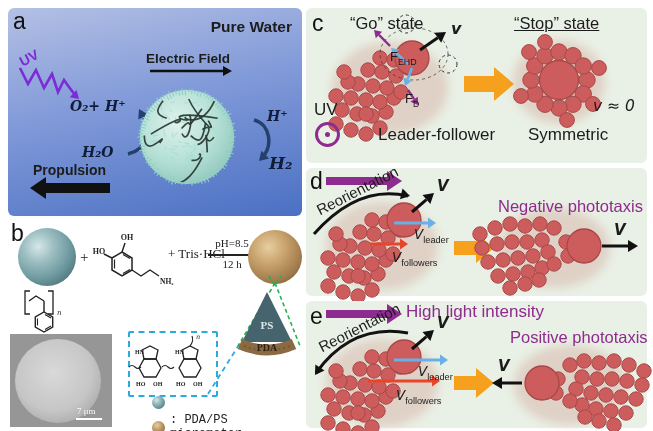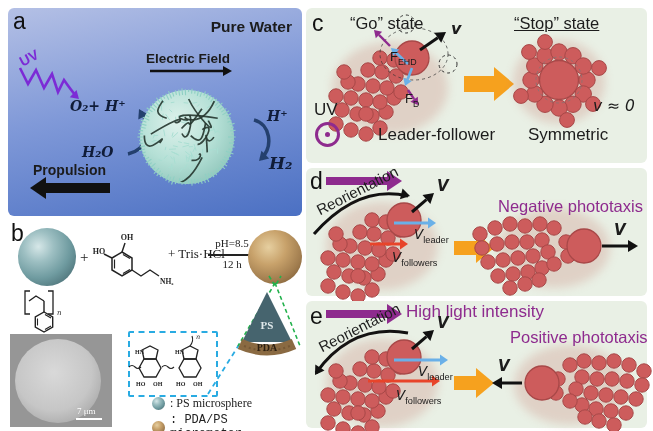--- a/index.html
+++ b/index.html
@@ -331,21 +331,20 @@
       <line x1="47" y1="13" x2="72" y2="76" stroke="#22b14c" stroke-width="1.6" stroke-dasharray="4 3"></line>
       <polygon points="39,22 14,72 64,72" fill="#46646e"></polygon>
       <path d="M12,74 Q39,86 66,74" fill="none" stroke="#8a6a42" stroke-width="11"></path>
       <path d="M16,76 Q39,85 62,76" fill="none" stroke="#6d5130" stroke-width="2" stroke-dasharray="2 3" opacity=".7"></path>
       <text x="39" y="59" text-anchor="middle" font-size="11" font-weight="bold" font-family="Liberation Serif,serif" fill="#dfe8ea">PS</text>
       <text x="39" y="81" text-anchor="middle" font-size="10" font-weight="bold" font-family="Liberation Serif,serif" fill="#2e2113">PDA</text>
     </svg>
 
     <div class="legend-row" style="left:144px;top:180px;">
       <div class="mini teal-grad"></div>
-      <span>: PS microsphere</span>
     </div>
     <div class="legend-row" style="left:144px;top:197px;font-family:Liberation Mono, monospace;">
       <div class="mini brown-grad"></div>
       <span>: PDA/PS micromotor</span>
     </div>
   </div>
 
   <div class="pnl green" style="left:306px;top:8px;width:341px;height:155px;">
     <svg id="svg-c" width="341" height="155">
         <ellipse cx="84" cy="80" rx="58" ry="46" fill="#c4766b" opacity="0.25" style="filter:blur(5px)"></ellipse>

